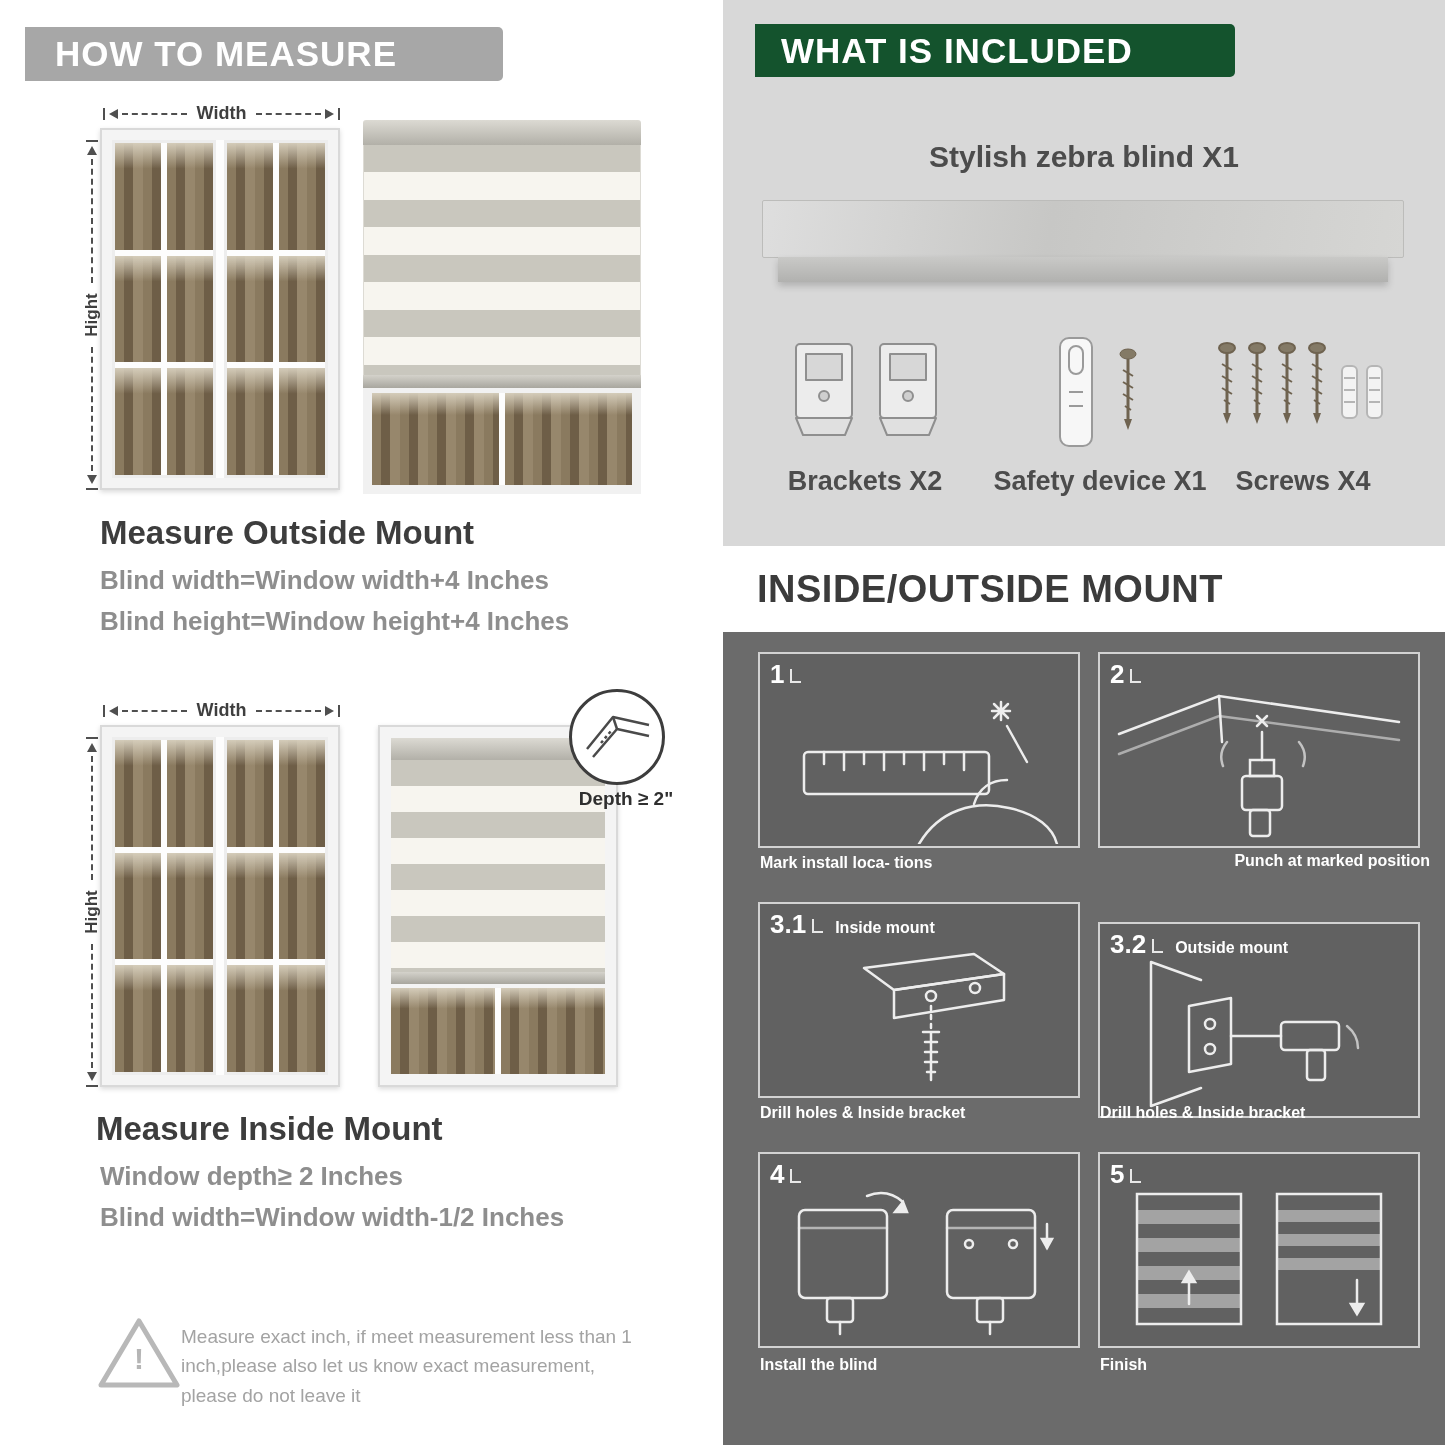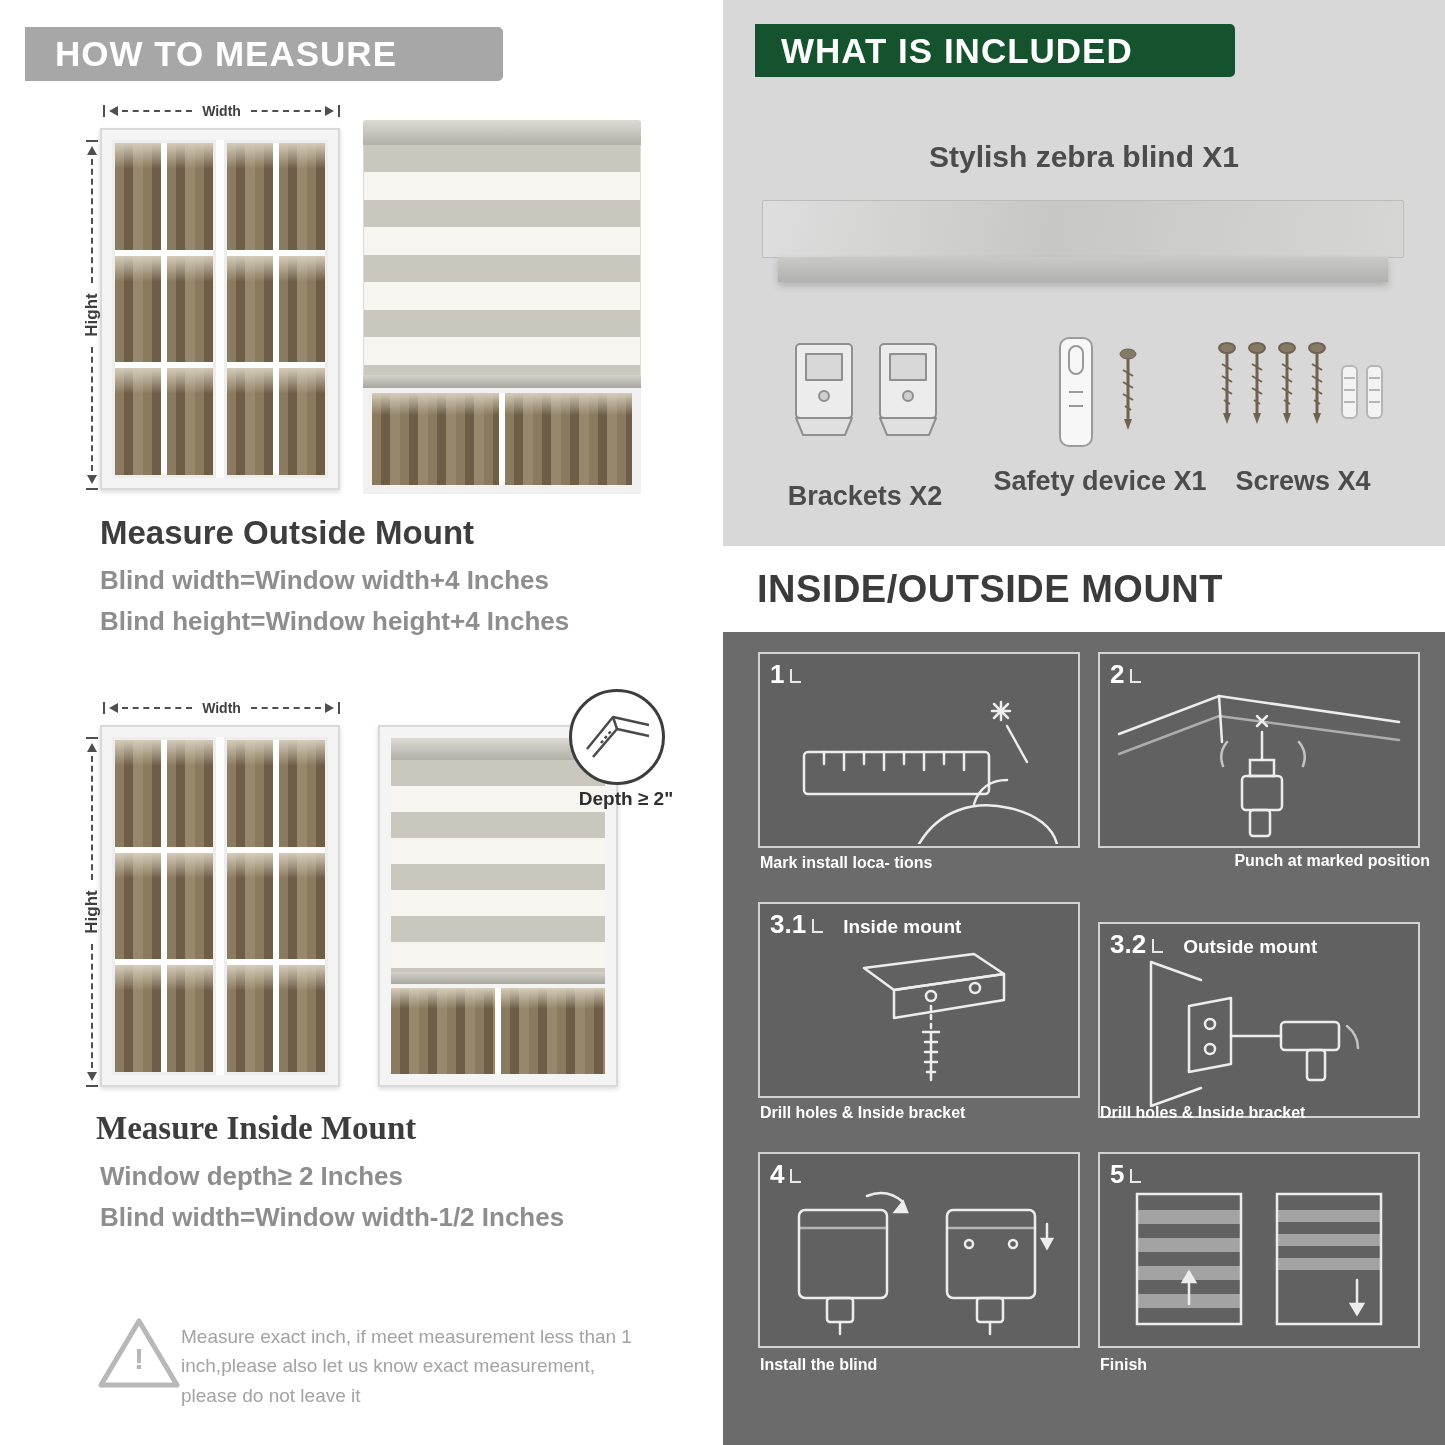--- a/index.html
+++ b/index.html
@@ -14,21 +14,21 @@
   .banner.right-b { left:755px; top:24px; width:480px; height:53px; background:#14532d;
                     font-size:35px; line-height:53px; padding-left:26px; border-radius:0 5px 5px 0; }
   .gray-top     { position:absolute; left:723px; top:0; width:722px; height:546px; background:#d8d8d8; }
   .white-strip  { position:absolute; left:723px; top:546px; width:722px; height:86px; background:#ffffff; }
   .mount-title  { position:absolute; left:757px; top:568px; font-size:38px; font-weight:800; color:#3b3b3b; letter-spacing:0.5px; }
   .dark-section { position:absolute; left:723px; top:632px; width:722px; height:813px; background:#6b6b6b; }
 
   
   .h-measure { position:absolute; display:flex; align-items:center; gap:4px; color:#3f3f3f; }
   .h-measure .dash { flex:1; border-top:2px dashed #4f4f4f; height:0; }
-  .h-measure .lbl  { font-size:14px; font-weight:bold; padding:0 6px; }
+  .h-measure .lbl  { font-size:18px; font-weight:bold; padding:0 6px; }
   .ah { width:0; height:0; border-top:5px solid transparent; border-bottom:5px solid transparent; }
   .ah.l { border-right:9px solid #4f4f4f; }
   .ah.r { border-left:9px solid #4f4f4f; }
   .tick { width:2px; height:12px; background:#4f4f4f; }
   .v-measure { position:absolute; display:flex; flex-direction:column; align-items:center; gap:4px; color:#3f3f3f; }
   .v-measure .dash { flex:1; border-left:2px dashed #4f4f4f; width:0; }
   .v-measure .lblwrap { height:56px; display:flex; align-items:center; justify-content:center; }
   .v-measure .lbl { font-size:17px; font-weight:bold; transform:rotate(-90deg); white-space:nowrap; }
   .ah.u { border-top:none; border-left:5px solid transparent; border-right:5px solid transparent; border-bottom:9px solid #4f4f4f; }
   .ah.d { border-bottom:none; border-left:5px solid transparent; border-right:5px solid transparent; border-top:9px solid #4f4f4f; }
@@ -84,21 +84,21 @@
                 background:linear-gradient(180deg,#c9c9c7,#b1b1af); box-shadow:0 4px 7px rgba(0,0,0,.18); }
   .item-icon  { position:absolute; }
   .item-label { position:absolute; font-size:27px; font-weight:bold; color:#4c4c4c; text-align:center; }
 
   
   .panel { position:absolute; width:322px; height:196px; background:#616161; border:2px solid #d2d2d2; }
   .panel-head { position:absolute; left:10px; top:5px; color:#fff; font-weight:bold; font-size:26px;
                 display:flex; align-items:baseline; gap:12px; z-index:2; }
   .panel-head .num::after { content:""; display:inline-block; width:9px; height:12px;
                 border-left:2px solid #e8e8e8; border-bottom:2px solid #e8e8e8; margin-left:6px; }
-  .panel-head .plabel { font-size:19px;margin-left:8px; }
+  .panel-head .plabel { font-size:16px; }
   .step-art { position:absolute; left:9px; top:26px; width:300px; height:164px; }
   .caption { position:absolute; width:330px; color:#fff; font-weight:bold; font-size:16px; }
 </style>
 </head>
 <body>
 
 <div class="canvas">
 
   <div class="banner left-b">
     <span>HOW TO MEASURE</span>
@@ -217,21 +217,21 @@
       <g fill="none" stroke="#4a4a4a" stroke-width="2.5" stroke-linejoin="round">
         <path d="M8 50 L34 18 L70 26"></path>
         <path d="M14 58 L38 30 L70 37"></path>
         <path d="M34 18 L38 30"></path>
         <path d="M22 44 l10 -12" stroke-dasharray="3 3"></path>
       </g>
     </svg>
   </div>
   <div class="depth-label">Depth ≥ 2"</div>
 
-  <div class="h-big" style="left:96px; top:1110px;font-family:Liberation Serif, serif;">Measure Inside Mount</div>
+  <div class="h-big" style="left:96px; top:1110px;">Measure Inside Mount</div>
   <div class="m-line" style="left:100px; top:1161px;">Window depth≥ 2 Inches</div>
   <div class="m-line" style="left:100px; top:1202px;">Blind width=Window width-1/2 Inches</div>
 
   <div class="warn">
     <svg width="86" height="80" viewBox="0 0 86 80">
       <path d="M43 7 L81 71 H5 Z" fill="none" stroke="#b8b8b8" stroke-width="5" stroke-linejoin="round"></path>
     </svg>
     <span class="mark">!</span>
   </div>
   <div class="note">Measure exact inch, if meet measurement less than 1 inch,please also let us know exact measurement, please do not leave it</div>
@@ -302,21 +302,21 @@
       </g>
     </g>
     <g stroke="#b5b5b5" stroke-width="2">
       <rect x="130" y="30" width="15" height="52" rx="5" fill="rgba(255,255,255,.7)"></rect>
       <path d="M132 42 h11 M132 54 h11 M132 66 h11" fill="none"></path>
       <rect x="155" y="30" width="15" height="52" rx="5" fill="rgba(255,255,255,.7)"></rect>
       <path d="M157 42 h11 M157 54 h11 M157 66 h11" fill="none"></path>
     </g>
   </svg>
 
-  <div class="item-label" style="left:775px; top:466px; width:180px;margin-top:15px;">Brackets X2</div>
+  <div class="item-label" style="left:775px; top:466px; width:180px;">Brackets X2</div>
   <div class="item-label" style="left:975px; top:466px; width:250px;">Safety device X1</div>
   <div class="item-label" style="left:1218px; top:466px; width:170px;">Screws X4</div>
 
   <div class="white-strip"></div>
   <div class="mount-title">INSIDE/OUTSIDE MOUNT</div>
   <div class="dark-section"></div>
 
   <div class="panel" style="left:758px; top:652px;">
     <div class="panel-head">
       <span class="num">1</span>

